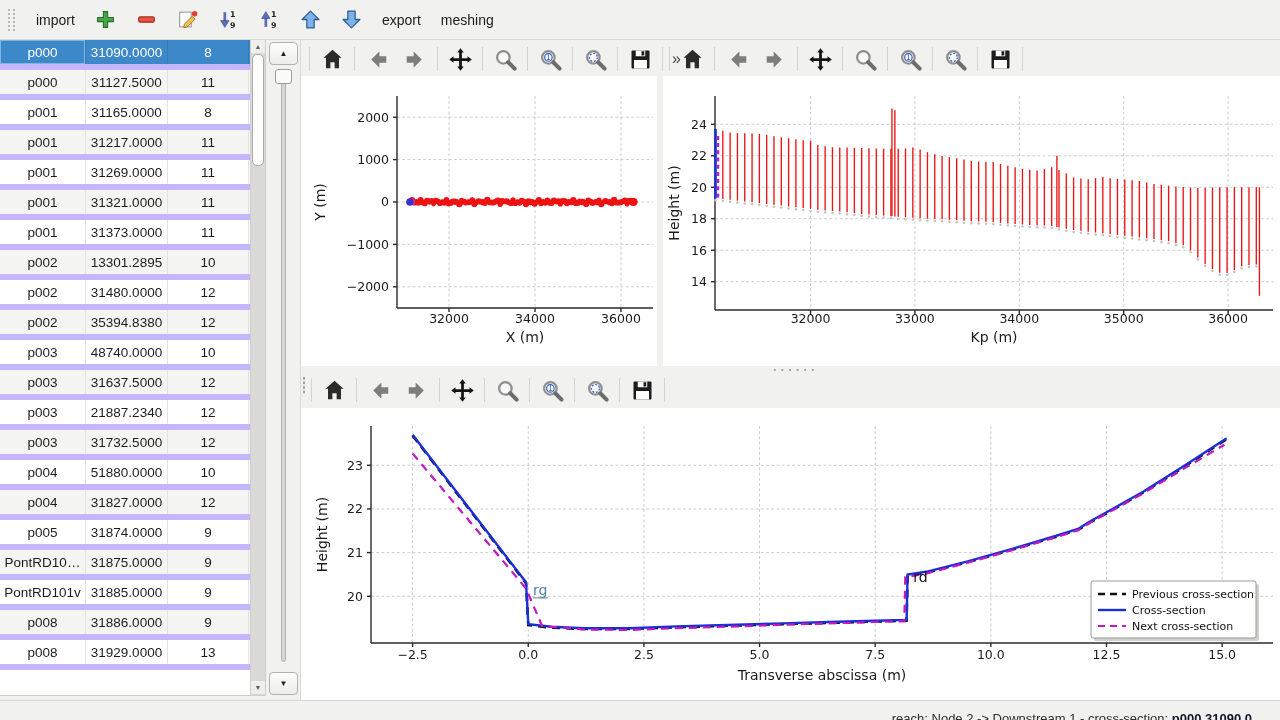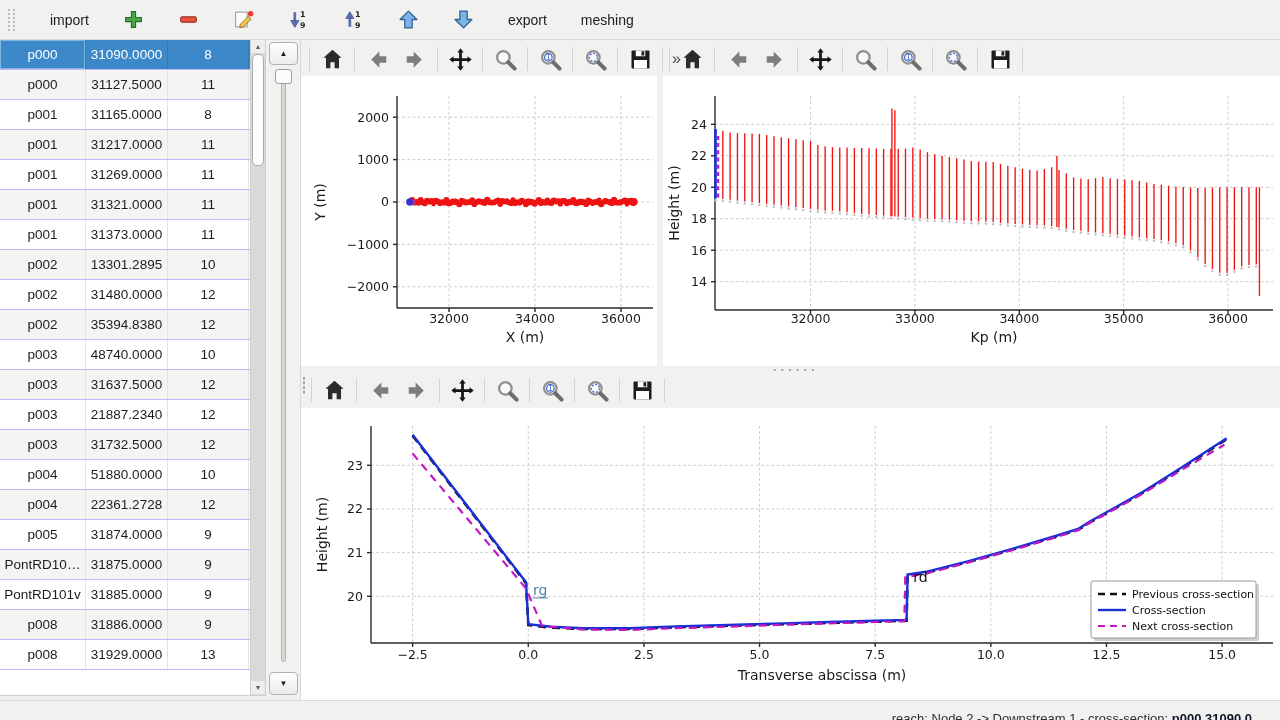--- a/index.html
+++ b/index.html
@@ -1,30 +1,30 @@
 <!DOCTYPE html>
 <html><head>
 <meta charset="utf-8">
 <style>
   *{box-sizing:border-box}
   html,body{margin:0;padding:0;background:#8a8a8a}
   .app{position:relative;width:1280px;height:720px;background:#f1f1ef;overflow:hidden;
        font-family:"Liberation Sans",sans-serif}
   
   .toolbar-top{position:absolute;left:0;top:0;width:1280px;height:40px;background:#f1f1ef;
-       border-bottom:1px solid #d8d8d5;display:flex;align-items:center;padding:0 8px;gap:16px}
+       border-bottom:1px solid #d8d8d5;display:flex;align-items:center;padding:0 8px;gap:2px}
   .tb-handle{width:7px;height:22px;border-left:2px dotted #b9b9b6;border-right:2px dotted #b9b9b6;margin-right:10px}
   .tb-btn{height:30px;min-width:32px;padding:0 9px;display:flex;align-items:center;justify-content:center;
        background:transparent;border:none;border-radius:4px;font-size:14px;color:#1c1c1c;font-family:inherit}
   
   .left-panel{position:absolute;left:0;top:40px;width:300px;height:660px;background:#f1f1ef}
   .tbl{position:absolute;left:0;top:0;width:266px;height:656px;background:#fff;border-right:1px solid #cdcdca;border-bottom:1px solid #cdcdca}
   .thead{display:grid;grid-template-columns:86px 82px 81px;height:18px;background:#fff;border-bottom:1px solid #c4c4c2}
   .th{font-weight:bold;font-size:13px;color:#111;display:flex;align-items:center;justify-content:center;border-right:1px solid #dcdcda}
-  .tbody .tr{display:grid;grid-template-columns:86px 82px 81px;height:30px;border-bottom:1px solid #c4b5fd;background:#fff}
+  .tbody .tr{display:grid;grid-template-columns:86px 82px 81px;height:30px;border-bottom:6px solid #c4b5fd;background:#fff}
   .tbody .tr:nth-child(even){background:#f4f4f2}
   .td{font-size:13.5px;color:#1c1c1c;display:flex;align-items:center;justify-content:center;
       border-right:1px solid #e3e3e1;overflow:hidden;white-space:nowrap}
   .tr.sel{background:#3c88c9 !important}
   .tr.sel .td{color:#fff;border-right-color:#357ab5}
   .tr.sel .td:first-child{box-shadow:inset 0 0 0 1px #7db7e2}
   .vscroll{position:absolute;right:0;top:0;width:15px;height:655px;background:#d9d9d7;border-left:1px solid #cfcfcc}
   .vs-arrow{position:absolute;left:0;width:14px;height:13px;display:flex;align-items:center;justify-content:center;
       font-size:7px;color:#5f5f5d;background:#eeeeec}
   .vs-arrow.up{top:0}.vs-arrow.down{bottom:1px}
@@ -186,21 +186,21 @@
             <div class="td">31732.5000</div>
             <div class="td">12</div>
           </div>
           <div class="tr">
             <div class="td">p004</div>
             <div class="td">51880.0000</div>
             <div class="td">10</div>
           </div>
           <div class="tr">
             <div class="td">p004</div>
-            <div class="td">22361.2728</div>
+            <div class="td">31827.0000</div>
             <div class="td">12</div>
           </div>
           <div class="tr">
             <div class="td">p005</div>
             <div class="td">31874.0000</div>
             <div class="td">9</div>
           </div>
           <div class="tr">
             <div class="td">PontRD10…</div>
             <div class="td">31875.0000</div>

